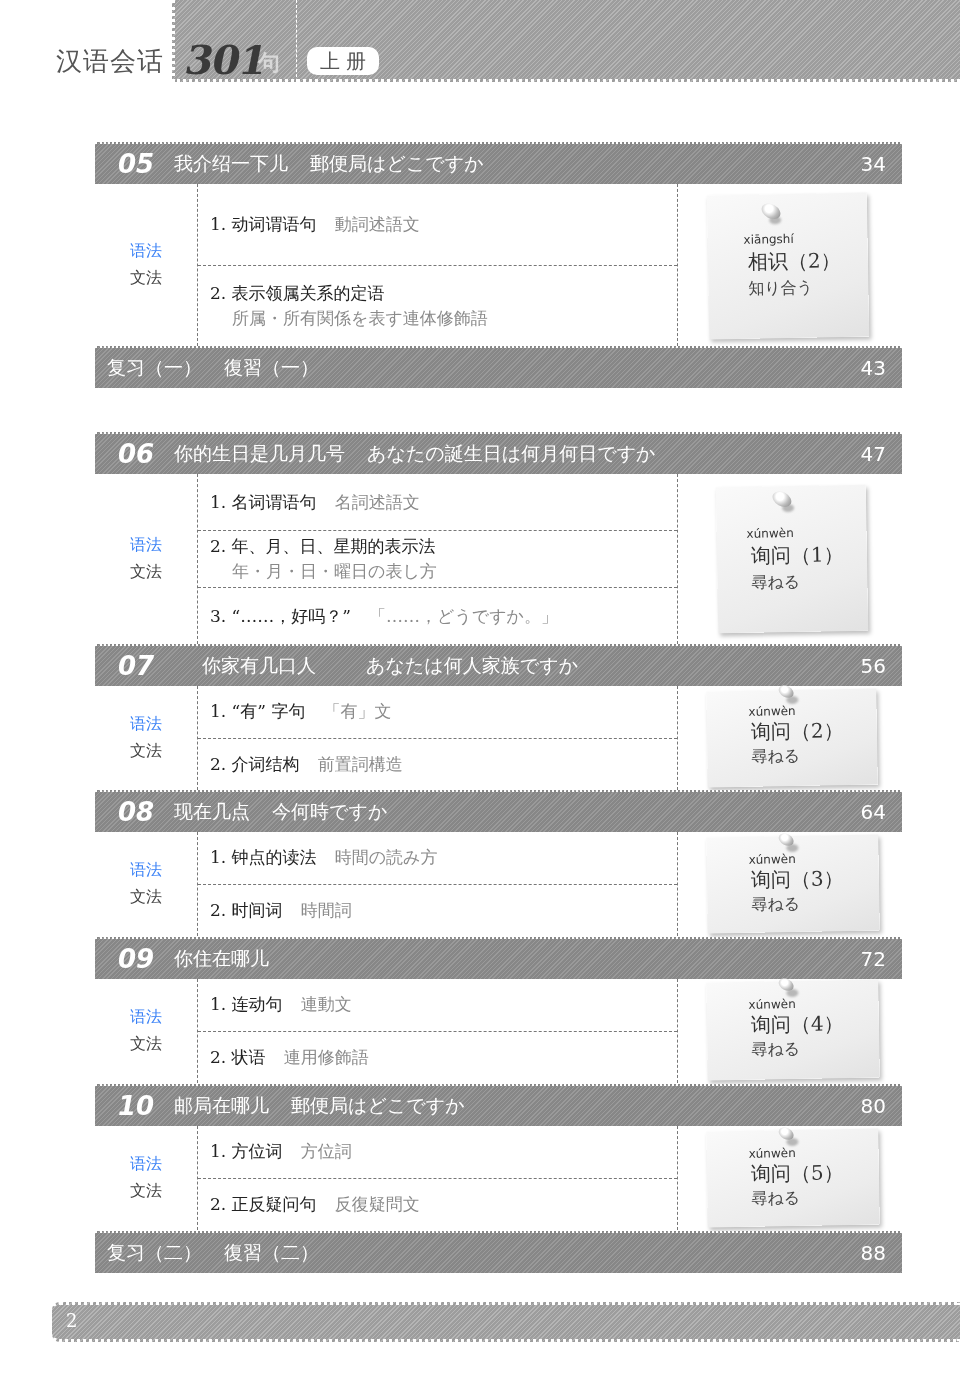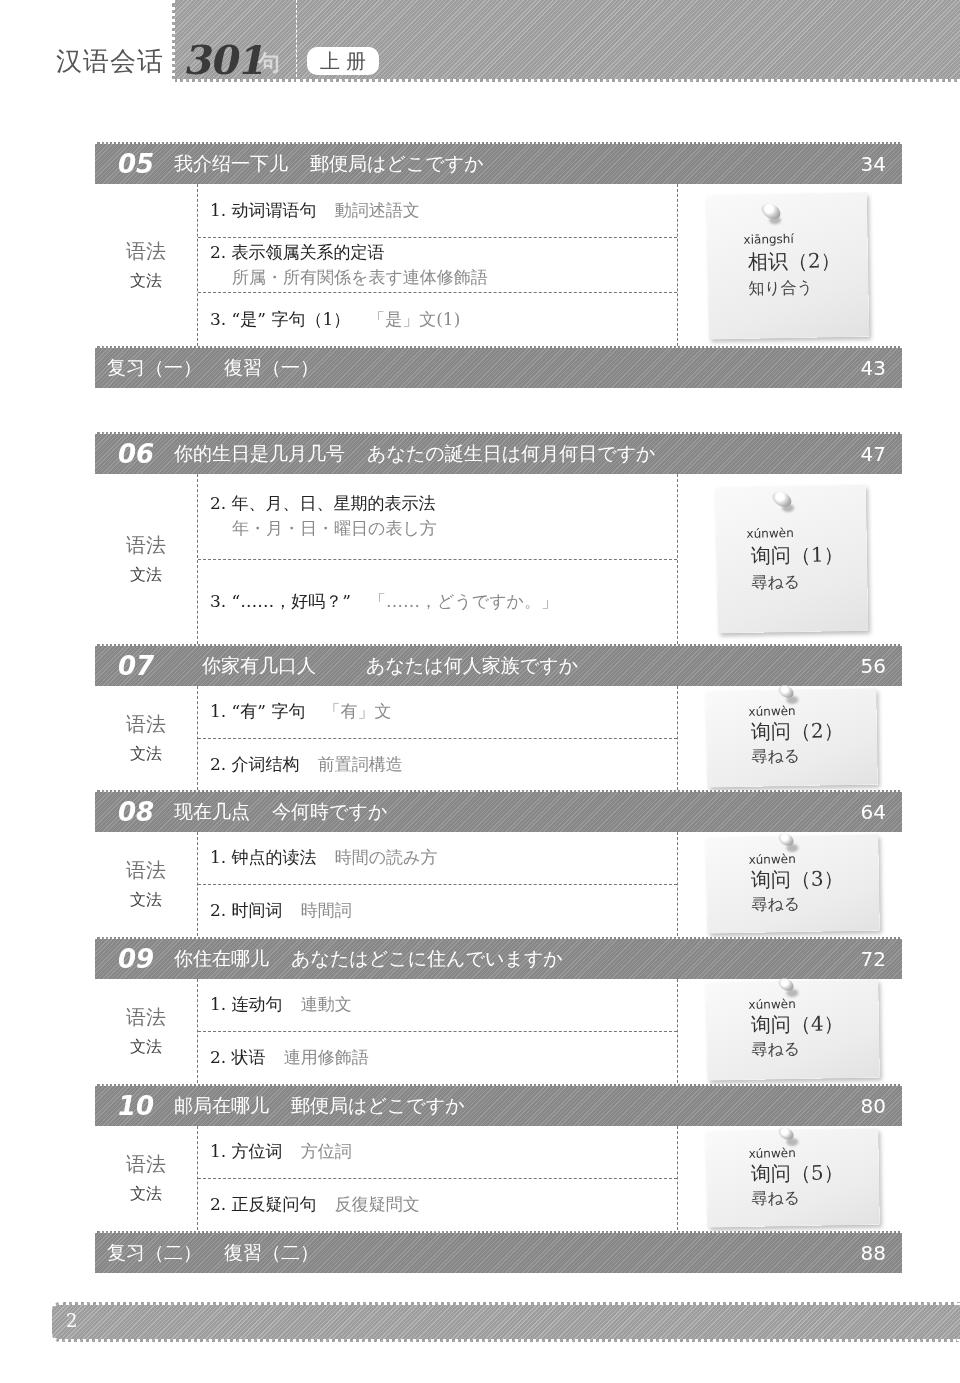--- a/index.html
+++ b/index.html
@@ -46,21 +46,21 @@
   .bar .ja { font-size: 19px; margin-left: 22px; }
   .bar .page { position: absolute; right: 16px; font-size: 20px; margin-left: 20px; }
   .bar.review .zh { margin-left: 12px; }
 
   
   .block { position: absolute; left: 95px; width: 807px; }
   .label-col {
     position: absolute; left: 0; top: 0; width: 102px; height: 100%;
     display: flex; flex-direction: column; align-items: center; justify-content: center;
   }
-  .label-col .lz { font-size: 20px; color: #737373; font-family: "DejaVu Serif", serif; }
+  .label-col .lz { font-size: 16px; color: #3b82f6; font-family: "DejaVu Serif", serif; }
   .label-col .lj { font-size: 16px; color: #444; margin-top: 6px; }
   .vline { position: absolute; left: 102px; top: 0; height: 100%; border-left: 1px dashed #777; }
   .vline2 { position: absolute; left: 582px; top: 0; height: 100%; border-left: 1px dashed #777; }
   .items { position: absolute; left: 103px; top: 0; width: 479px; height: 100%; display: flex; flex-direction: column; }
   .item {
     flex: 1; display: flex; flex-direction: column; justify-content: center; padding-left: 12px;
     border-bottom: 1px dashed #777;
   }
   .item:last-child { border-bottom: none; }
   .item .line1 { font-size: 17px; color: #222; font-family: "DejaVu Serif", serif; white-space: nowrap; }
@@ -116,23 +116,20 @@
   <div class="vline"></div>
   <div class="vline2"></div>
   <div class="items">
     <div class="item">
         <div class="line1"><span>1. 动词谓语句</span><span class="ja-inline">動詞述語文</span></div>
       </div>
     <div class="item">
         <div class="line1">2. 表示领属关系的定语</div>
         <div class="line2">所属・所有関係を表す連体修飾語</div>
       </div>
-    <div class="item">
-        <div class="line1"><span>3. “是” 字句（1）</span><span class="ja-inline">「是」文(1)</span></div>
-      </div>
   </div>
   <div class="note" style="left:613px;top:10px;width:160px;height:144px;">
     <div class="pin-shadow" style="left:62px;top:22px;"></div>
     <div class="pin" style="left:54px;top:10px;"></div>
     <div class="py" style="left:36px;top:38px;">xiāngshí</div>
     <div class="nz" style="left:40px;top:54px;">相识（2）</div>
     <div class="nj" style="left:40px;top:84px;">知り合う</div>
   </div>
 </div>
 
@@ -150,20 +147,23 @@
 </div>
 <div class="block" style="top:474px;height:170px;">
   <div class="label-col">
     <span class="lz">语法</span>
     <span class="lj">文法</span>
   </div>
   <div class="vline"></div>
   <div class="vline2"></div>
   <div class="items">
     <div class="item">
+        <div class="line1"><span>1. 名词谓语句</span><span class="ja-inline">名詞述語文</span></div>
+      </div>
+    <div class="item">
         <div class="line1">2. 年、月、日、星期的表示法</div>
         <div class="line2">年・月・日・曜日の表し方</div>
       </div>
     <div class="item">
         <div class="line1"><span>3. “……，好吗？”</span><span class="ja-inline">「……，どうですか。」</span></div>
       </div>
   </div>
   <div class="note" style="left:622px;top:12px;width:150px;height:146px;">
     <div class="pin-shadow" style="left:66px;top:18px;"></div>
     <div class="pin" style="left:56px;top:6px;"></div>
@@ -229,21 +229,20 @@
     <div class="pin" style="left:72px;top:-2px;width:16px;height:11px;"></div>
     <div class="py" style="left:42px;top:16px;">xúnwèn</div>
     <div class="nz" style="left:44px;top:30px;">询问（3）</div>
     <div class="nj" style="left:44px;top:58px;">尋ねる</div>
   </div>
 </div>
 
 <div class="bar stripe" style="top:937px;">
   <span class="num">09</span>
   <span class="zh">你住在哪儿</span>
-  <span class="ja">あなたはどこに住んでいますか</span>
   <span class="page">72</span>
 </div>
 <div class="block" style="top:979px;height:104px;">
   <div class="label-col">
     <span class="lz">语法</span>
     <span class="lj">文法</span>
   </div>
   <div class="vline"></div>
   <div class="vline2"></div>
   <div class="items">

